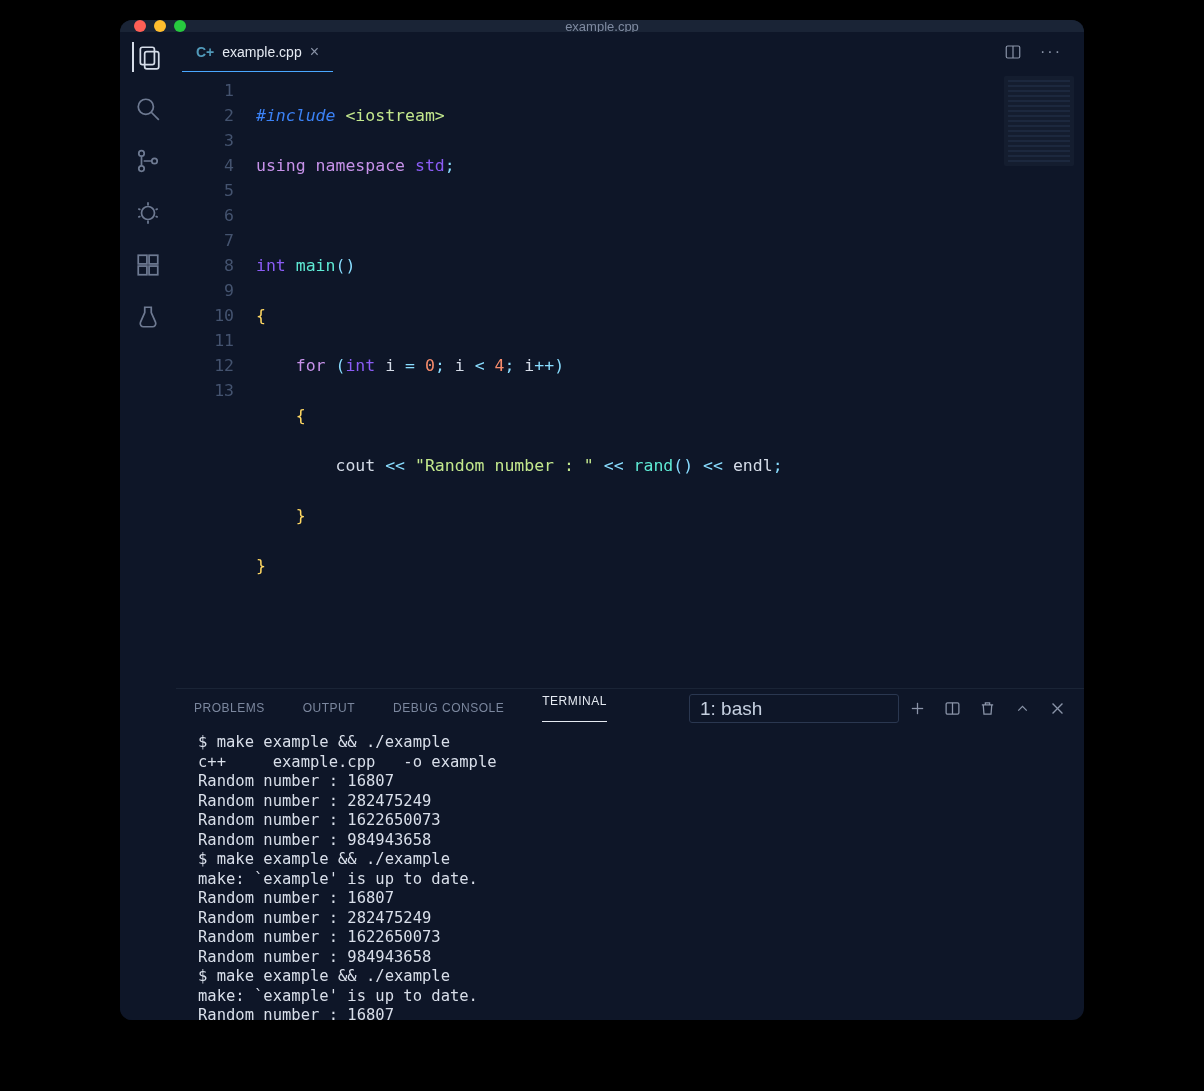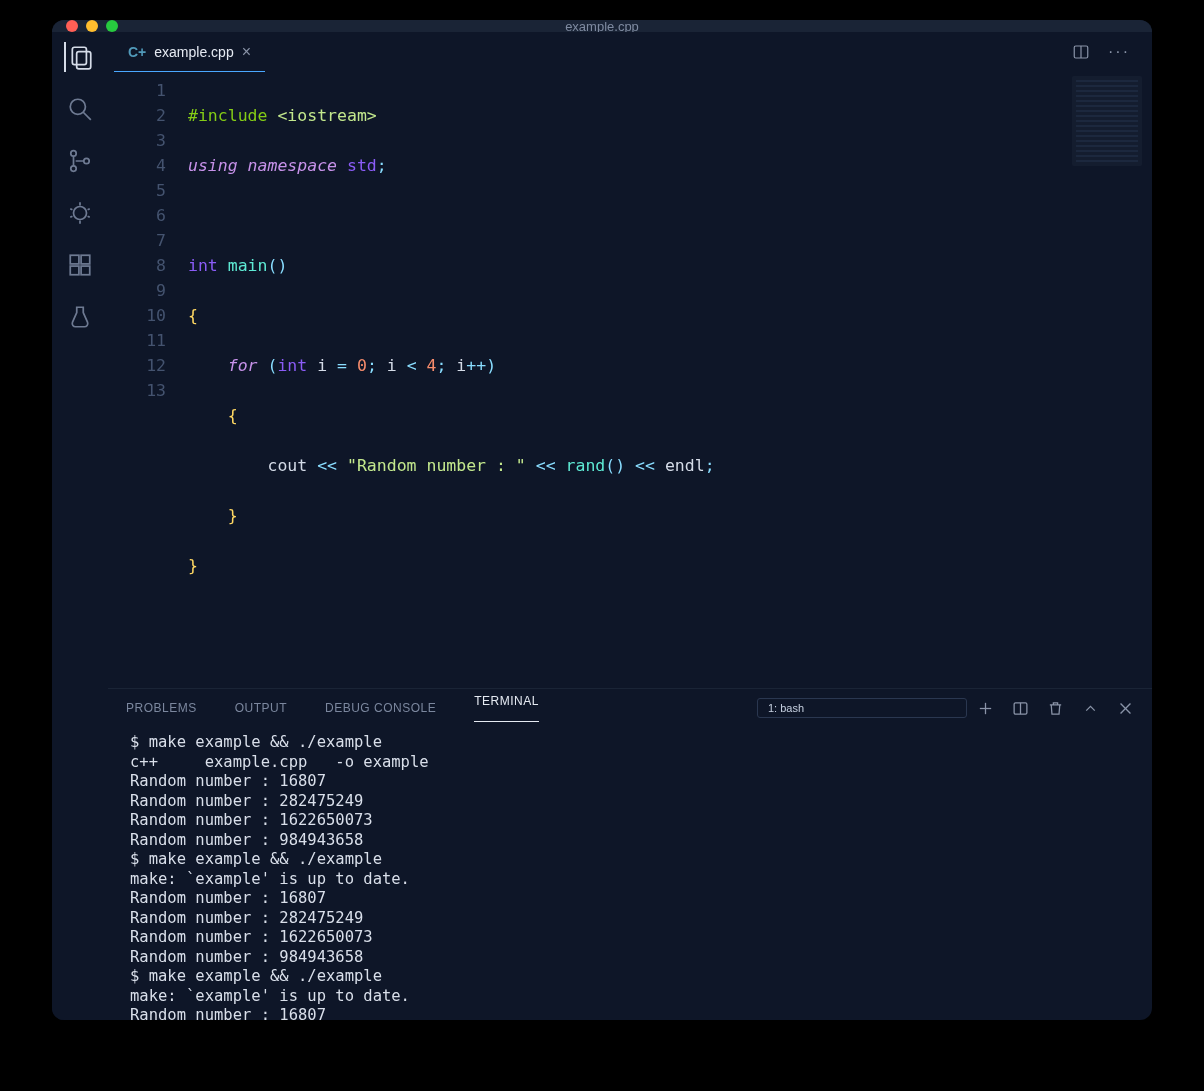--- a/index.html
+++ b/index.html
@@ -1,17 +1,17 @@
 <!DOCTYPE html>
 <html><head>
 <meta charset="utf-8">
 <style>
   * { margin:0; padding:0; box-sizing:border-box; }
   body { background:#000; font-family: -apple-system, "Segoe UI", sans-serif; display:flex; align-items:flex-start; justify-content:center; }
-  .window { width:1100px; height:1000px; margin:20px; border-radius:12px; background:#0e1628; box-shadow:0 25px 60px rgba(0,0,0,.8); overflow:hidden; display:flex; flex-direction:column; }
+  .window { width:964px; height:1000px; margin:20px; border-radius:12px; background:#0e1628; box-shadow:0 25px 60px rgba(0,0,0,.8); overflow:hidden; display:flex; flex-direction:column; }
   .titlebar { height:32px; background:#1a2436; display:flex; align-items:center; padding:0 14px; position:relative; }
   .traffic { display:flex; gap:8px; }
   .traffic span { width:12px; height:12px; border-radius:50%; display:inline-block; }
   .dot-red{background:#ff5f56;} .dot-yellow{background:#ffbd2e;} .dot-green{background:#27c93f;}
   .title { position:absolute; left:0; right:0; text-align:center; color:#7e8aa0; font-size:13px; }
   .body { flex:1; display:flex; }
   .activitybar { width:56px; background:#0e1628; display:flex; flex-direction:column; align-items:center; padding-top:10px; gap:22px; color:#6e7a92; }
   .activitybar .ab-icon { width:30px; height:30px; display:flex; align-items:center; justify-content:center; cursor:pointer; }
   .activitybar .ab-icon.active { color:#d5dce8; border-left:2px solid #d5dce8; margin-left:-2px; padding-left:2px;}
   .activitybar svg { width:26px; height:26px; stroke:currentColor; fill:none; stroke-width:1.6; }
@@ -22,38 +22,38 @@
   .tab-close { color:#8a94a8; font-size:16px; cursor:pointer; }
   .tab-actions { margin-left:auto; display:flex; align-items:center; gap:18px; padding-right:22px; color:#8a94a8; }
   .tab-actions svg { width:18px; height:18px; stroke:currentColor; fill:none; stroke-width:1.6; cursor:pointer; }
   .ellipsis { letter-spacing:2px; cursor:pointer; }
   .editor { flex:0 0 auto; display:flex; font-family:"Menlo","Consolas",monospace; font-size:16.5px; line-height:25px; padding:6px 0 10px 0; position:relative; }
   .gutter { width:80px; text-align:right; color:#44536f; padding-right:22px; user-select:none; }
   .code { flex:1; white-space:pre; color:#c6d0e0; }
   .minimap { position:absolute; top:44px; right:10px; width:70px; height:90px; background:linear-gradient(#1a2436,#1a2436); opacity:.5; border-radius:2px; }
   .minimap::before{content:"";position:absolute;inset:4px;background:repeating-linear-gradient(#2b3a55 0 2px,transparent 2px 5px);}
   
-  .tk-mac{color:#84cc16; margin-top:24px;}
+  .tk-mac{color:#3b82f6; font-style:italic;margin-top:24px;}
   .tk-hdr{color:#c3e88d;text-align:center;}
-  .tk-kw{color:#c792ea; font-style:italic;}
+  .tk-kw{color:#c792ea; }
   .tk-type{color:#8b5cf6;}
   .tk-fn{color:#5eead4;}
   .tk-op{color:#89ddff;}
   .tk-num{color:#f78c6c;}
   .tk-str{color:#c3e88d;}
   .tk-id{color:#d5dce8;}
   .tk-pun{color:#89ddff;}
   .tk-brace{color:#ffd863;}
   
   .panel { flex:1; display:flex; flex-direction:column; border-top:1px solid #1a2436; }
   .panel-tabs { display:flex; align-items:center; height:38px; padding:0 18px; gap:38px; font-size:12px; letter-spacing:.5px; color:#7b879e; }
   .panel-tab { cursor:pointer; }
   .panel-tab.active { color:#e5eaf2; border-bottom:1px solid #e5eaf2; padding-bottom:13px; }
   .term-select { margin-left:auto; display:flex; align-items:center; gap:10px; }
-  .term-select select { background:#0e1628; color:#c6d0e0; border:1px solid #2a3750; border-radius:3px; font-size:11px; padding:3px 60px 3px 10px; min-width:210px; appearance:none; }
+  .term-select select { background:#0e1628; color:#c6d0e0; border:1px solid #2a3750; border-radius:3px; font-size:19px; padding:3px 60px 3px 10px; min-width:210px; appearance:none; }
   .panel-icons { display:flex; align-items:center; gap:18px; color:#8a94a8; }
   .panel-icons svg { width:17px; height:17px; stroke:currentColor; fill:none; stroke-width:1.8; cursor:pointer; }
   .terminal { flex:1; padding:6px 22px; font-family:"Menlo","Consolas",monospace; font-size:15.5px; line-height:19.5px; color:#d9dfea; white-space:pre; overflow:hidden; }
 </style>
 </head>
 <body>
 
 <div class="window">
 
   <div class="titlebar">

